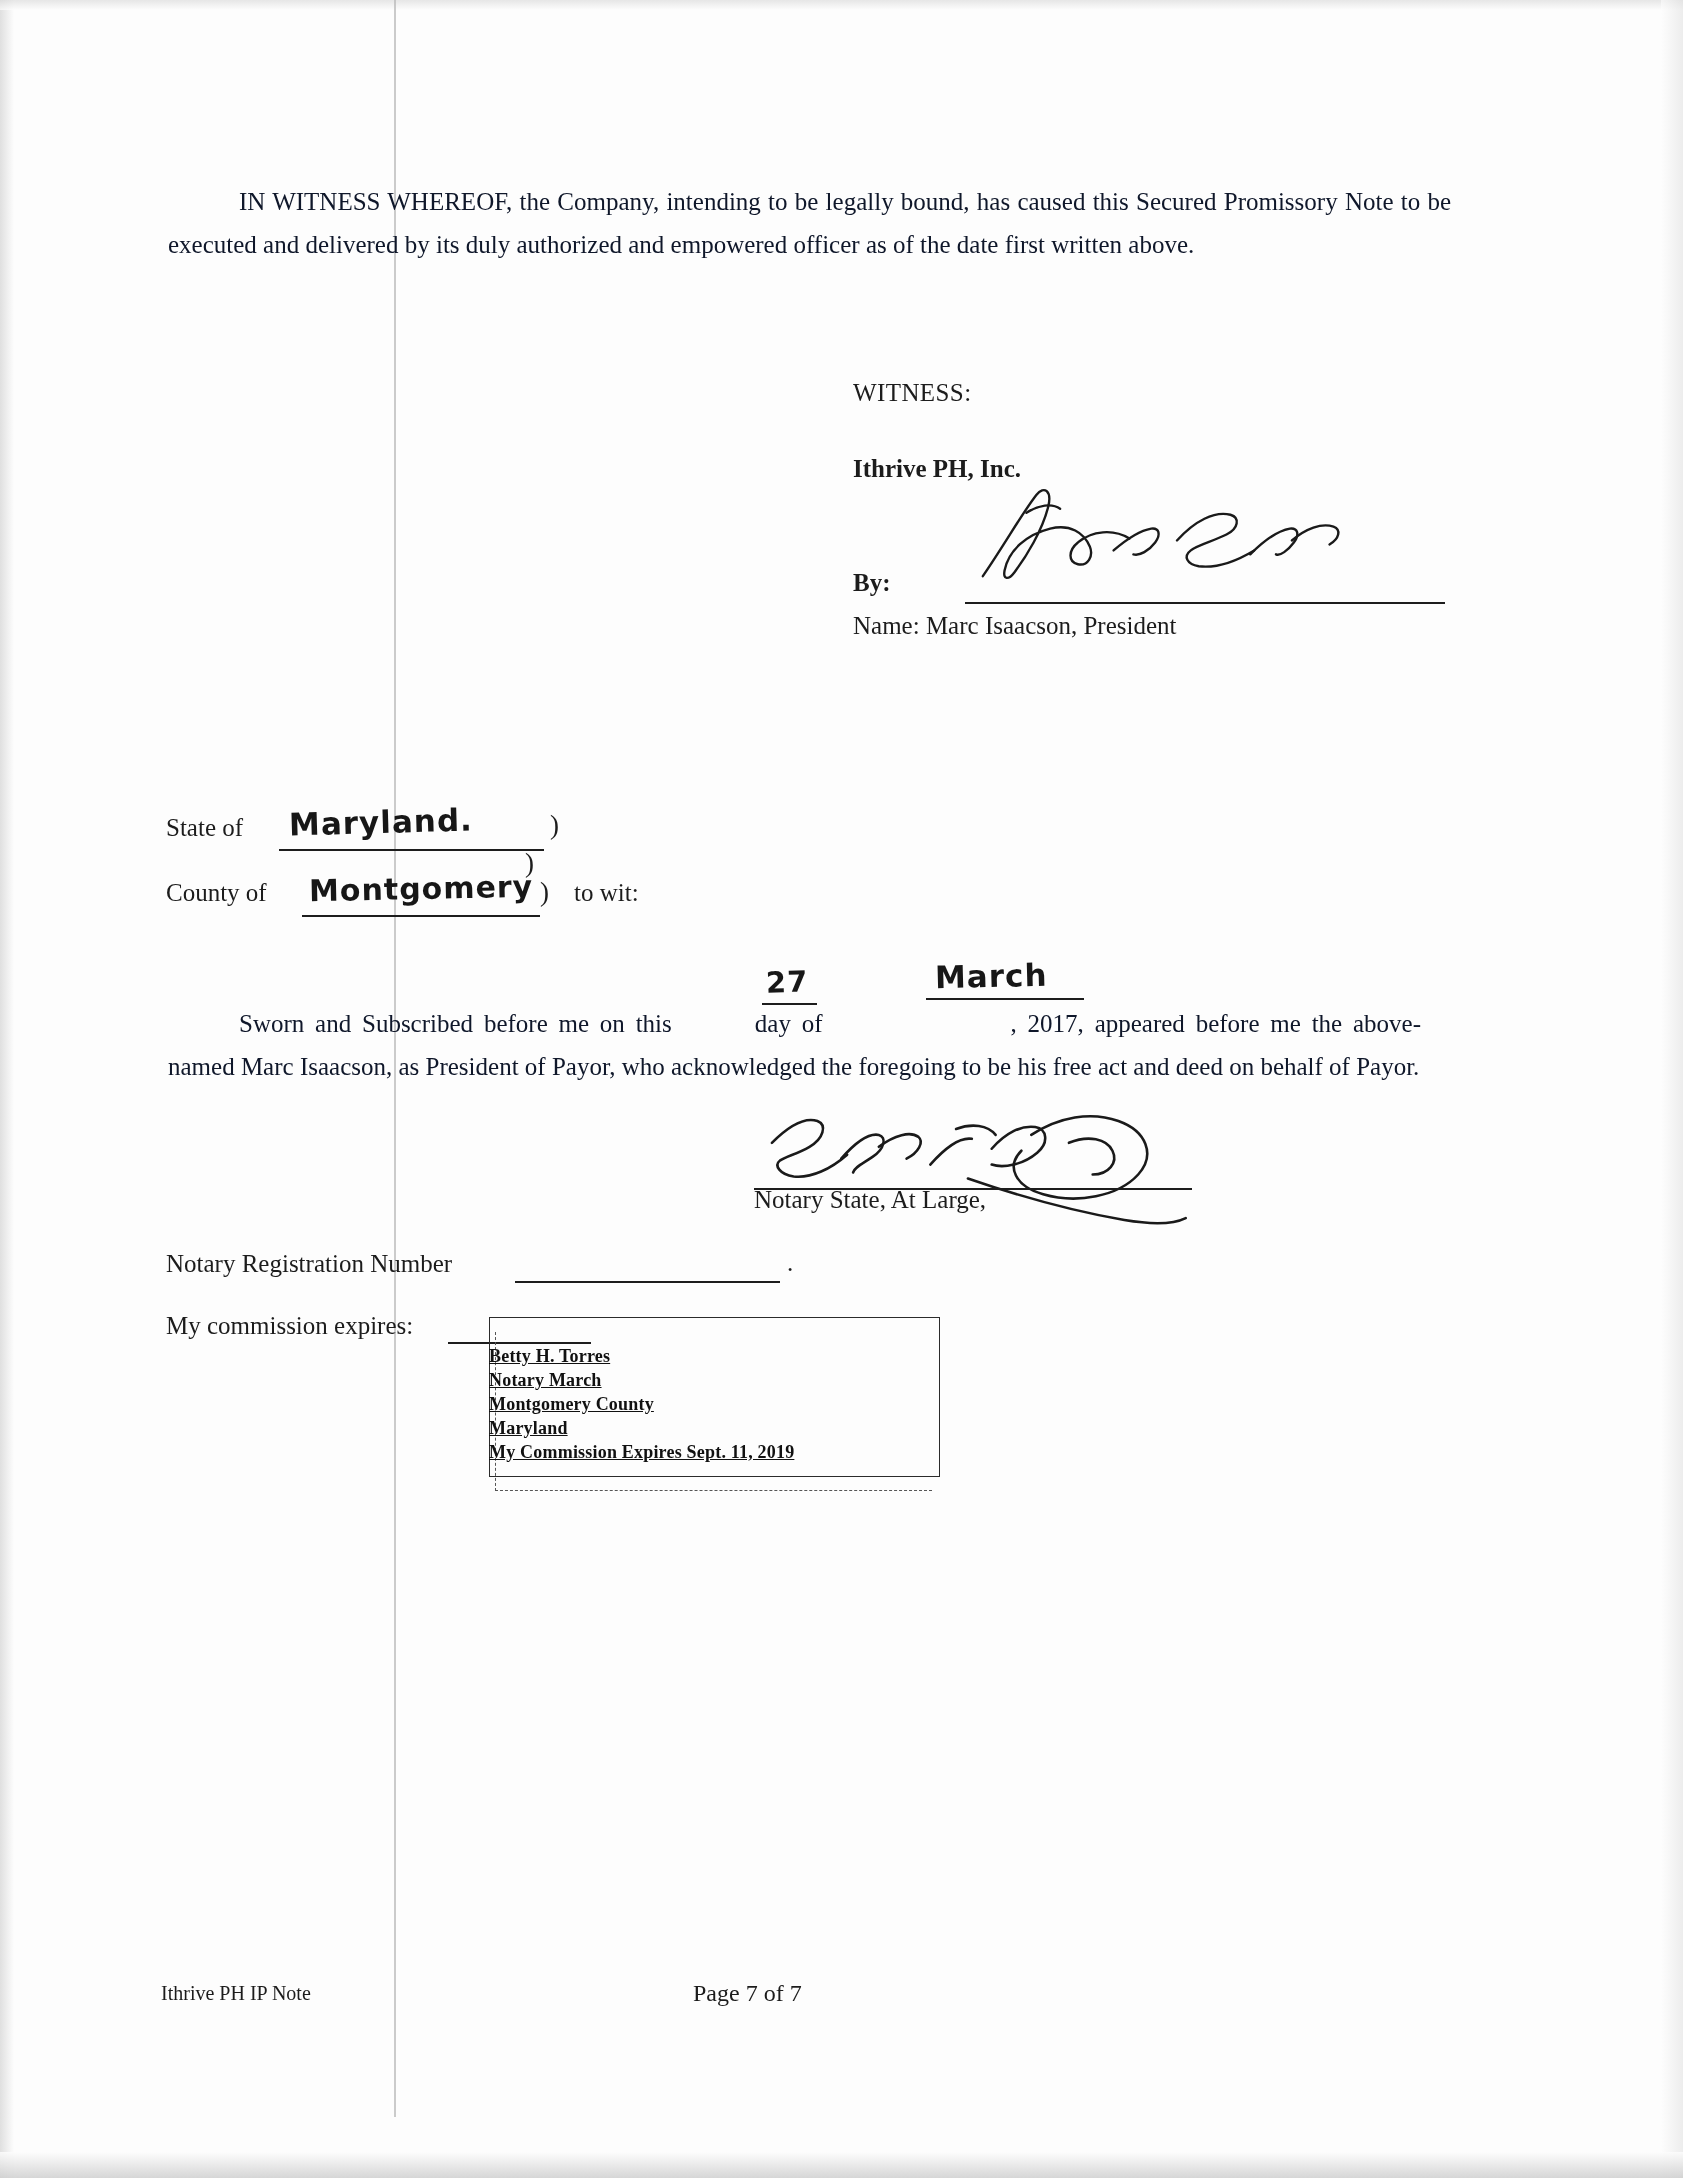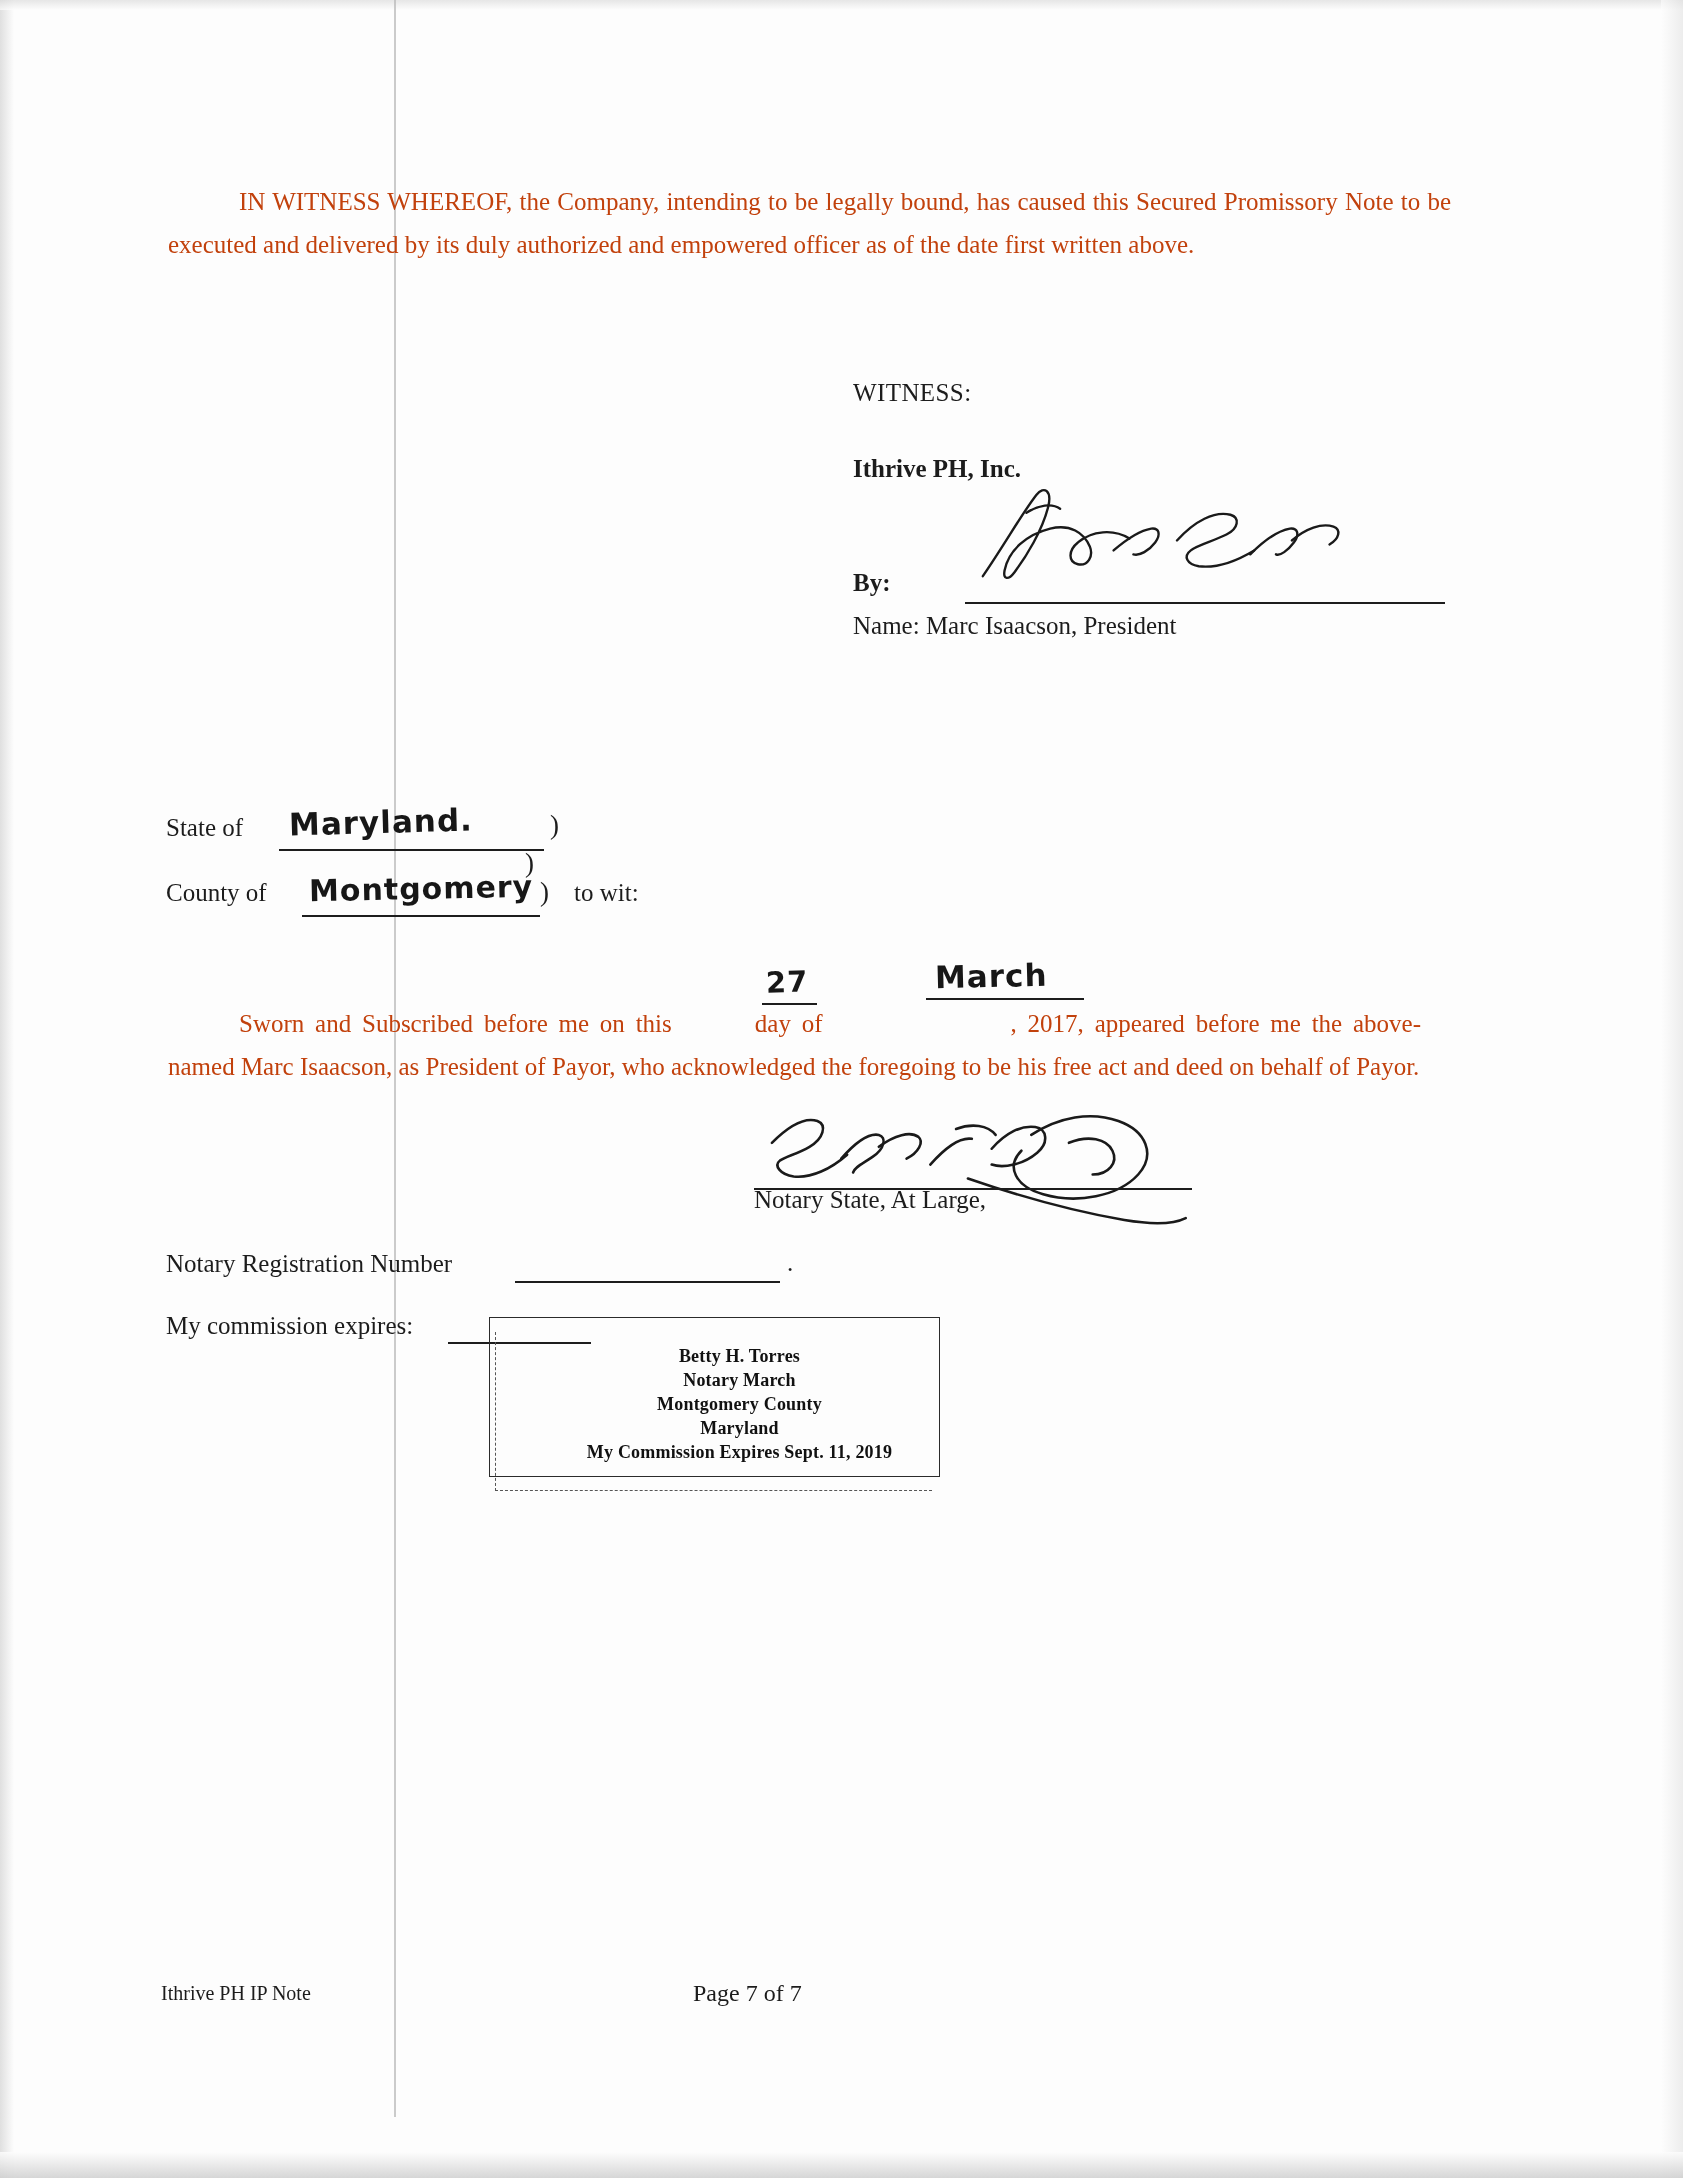--- a/index.html
+++ b/index.html
@@ -64,21 +64,21 @@
   .content {
     position: absolute;
     left: 0; top: 0;
     width: 1683px; height: 2178px;
   }
 
   .para {
     position: absolute;
     font-size: 25px;
     line-height: 43px;
-    color: #c2410c;
+    color: #0f172a;
     text-align: justify;
   }
   .para .indent { display: inline-block; width: 71px; }
 
   .witness-para {
     left: 168px;
     top: 180px;
     width: 1283px;
   }
 
@@ -190,27 +190,27 @@
     position: absolute;
     left: 495px; top: 1332px;
     width: 436px; height: 158px;
     border-left: 1.5px dashed #555;
     border-bottom: 1.5px dashed #555;
   }
   .stamp-text {
     position: absolute;
     left: 489px; top: 1344px;
     width: 501px;
-    text-align: center;
     font-family: "Liberation Serif", serif;
     font-weight: bold;
     font-size: 18px;
     line-height: 24px;
     color: #111;
     letter-spacing: 0.2px;
+    text-decoration: underline;
   }
 
   .footer-left {
     left: 161px; top: 1982px;
     font-size: 20px;
   }
   .footer-center {
     left: 693px; top: 1980px;
     font-size: 24px;
   }

